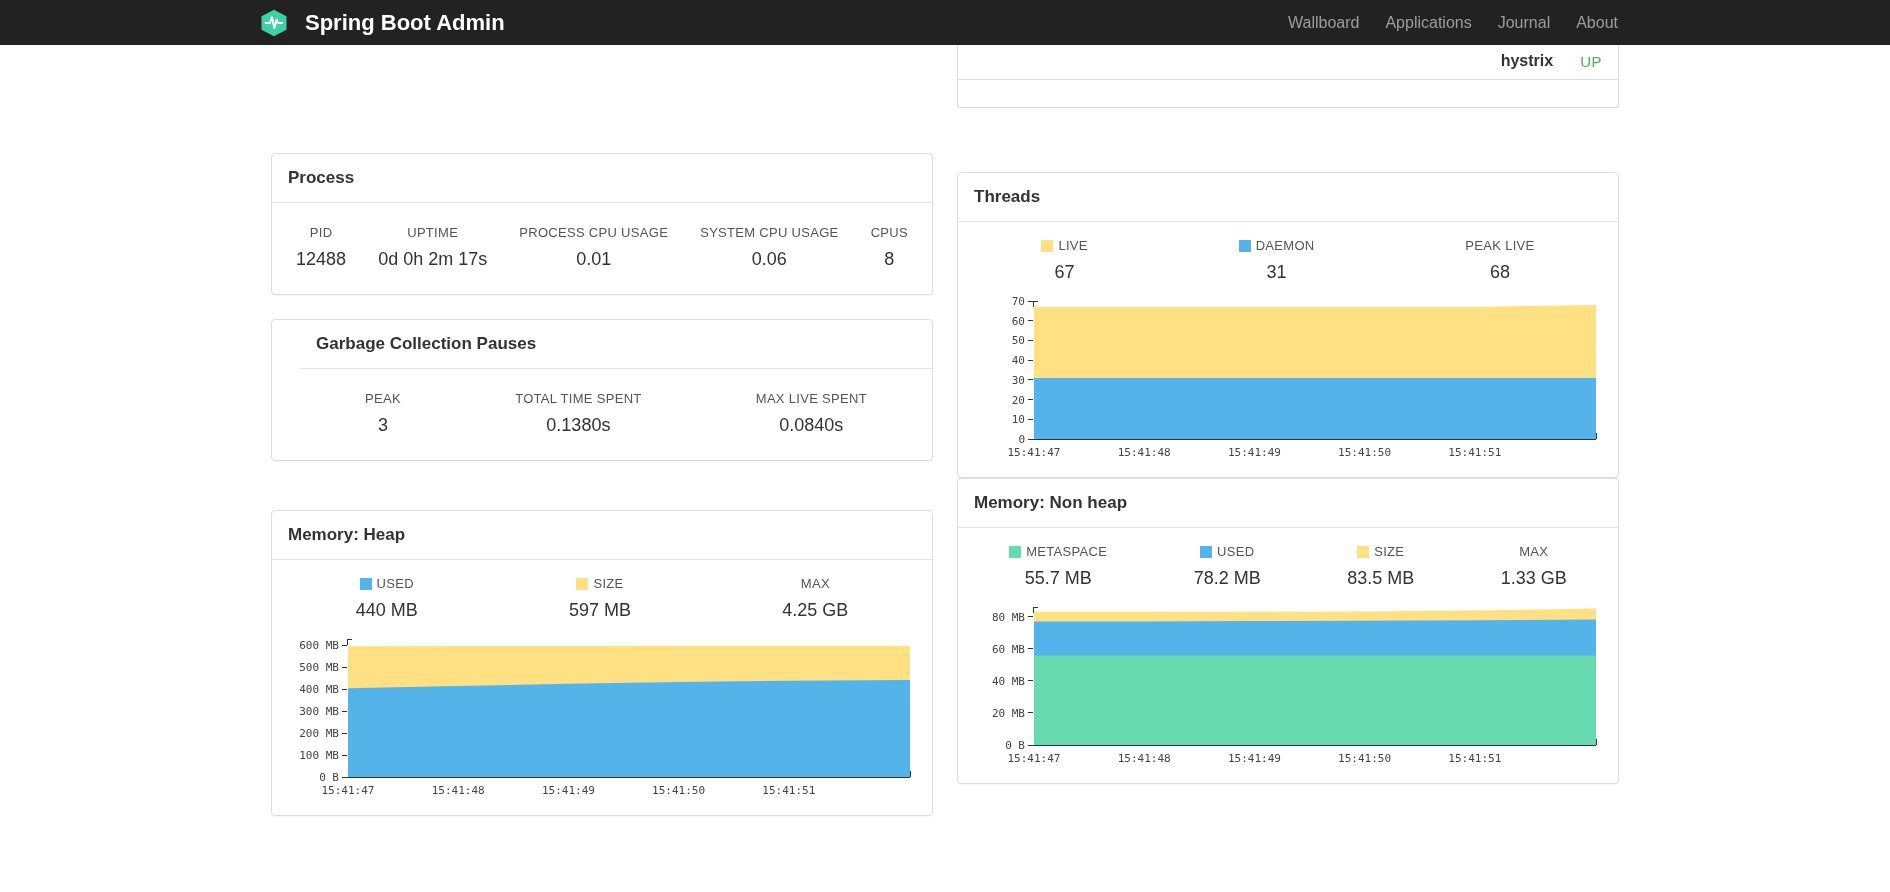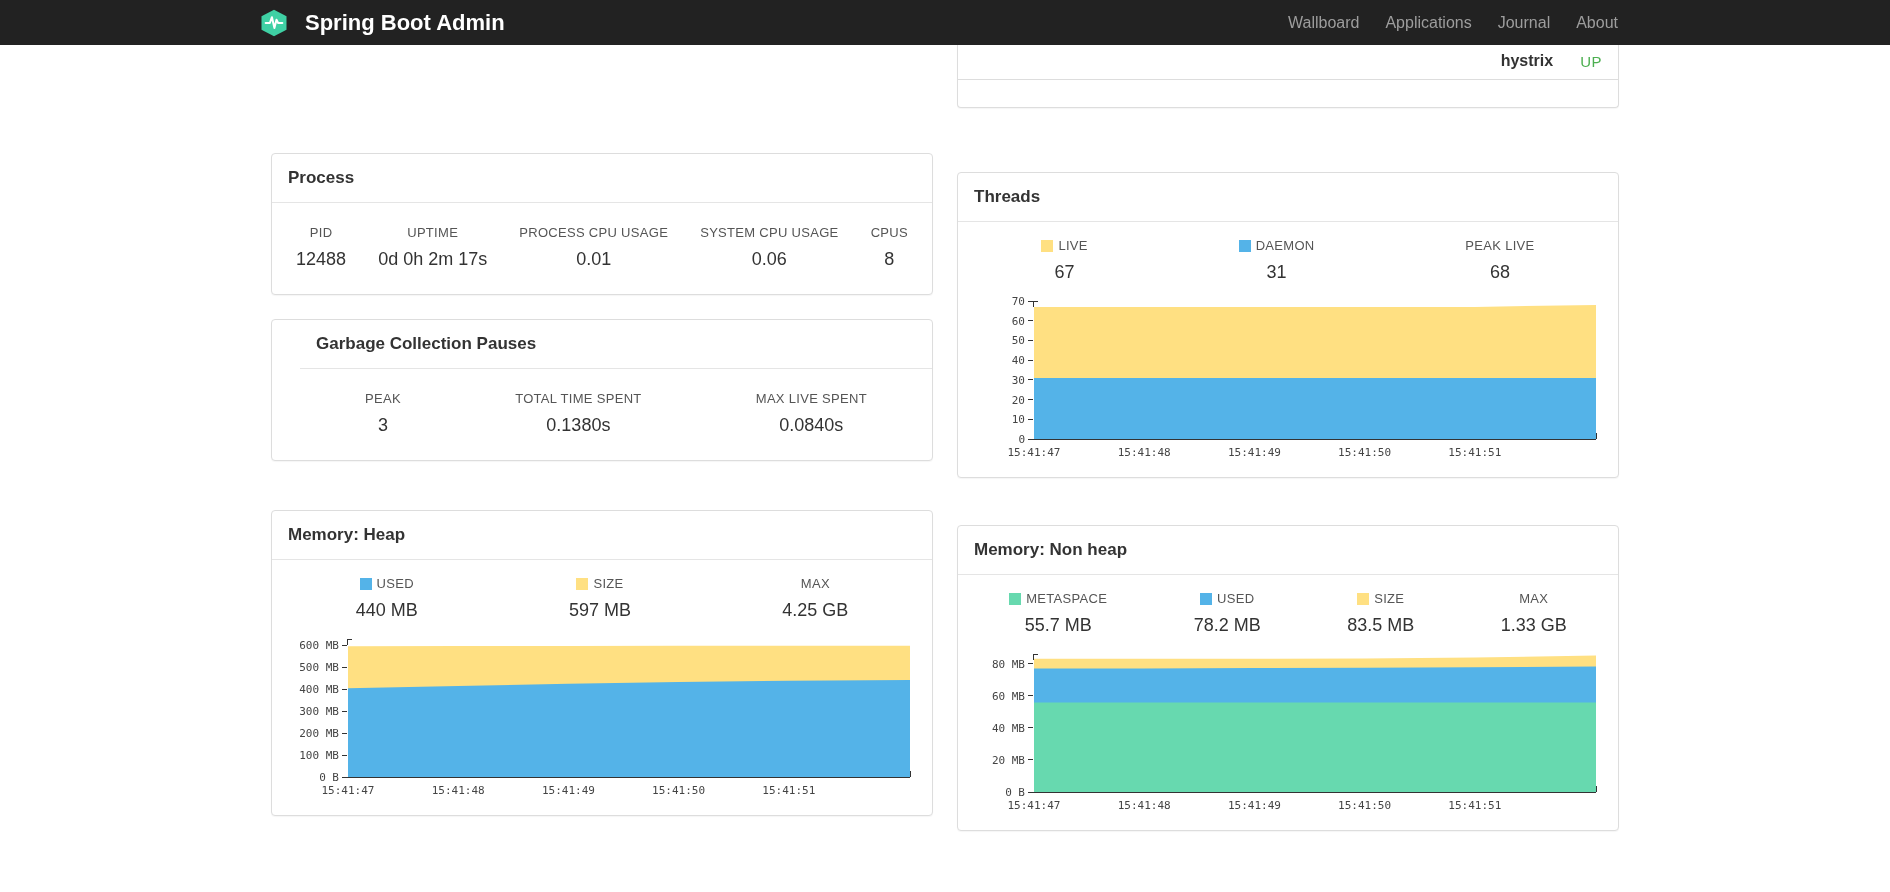--- a/index.html
+++ b/index.html
@@ -32,21 +32,21 @@
   .panel {
     background:#fff; border:1px solid #ddd; border-radius:4px;
     box-shadow:0 1px 1px rgba(0,0,0,0.04);
   }
   .panel-heading {
     padding:14px 16px; border-bottom:1px solid #e5e5e5;
     font-size:17px; font-weight:bold; color:#333;
   }
   .mt-108 { margin-top:108px; }
   .mt-49  { margin-top:49px; }
-  .mt-47  { margin-top:47px; }
+  .mt-47  { }
   .mt-45  { margin-top:64px; }
   .mt-24  { margin-top:24px;padding-left:28px; }
 
   
   .app-panel {
     height:63px; overflow:hidden;
     border-top:none; border-top-left-radius:0; border-top-right-radius:0;
   }
   .app-row {
     display:flex; justify-content:flex-end; align-items:center;

